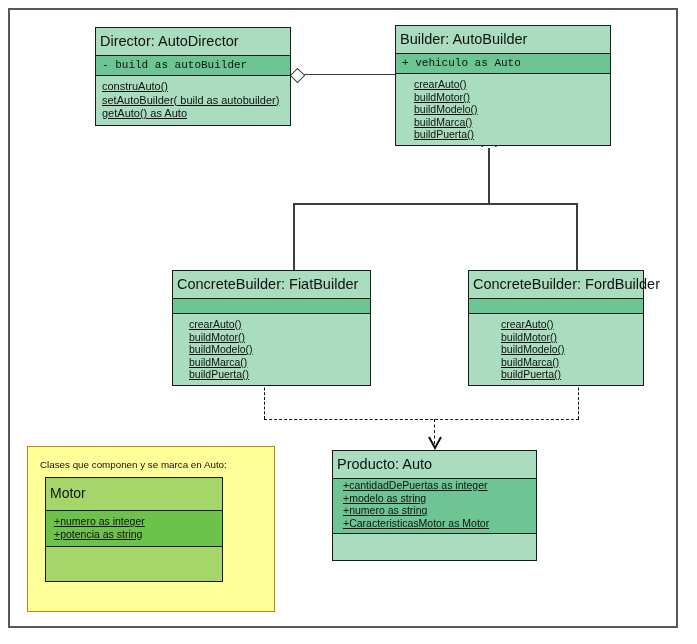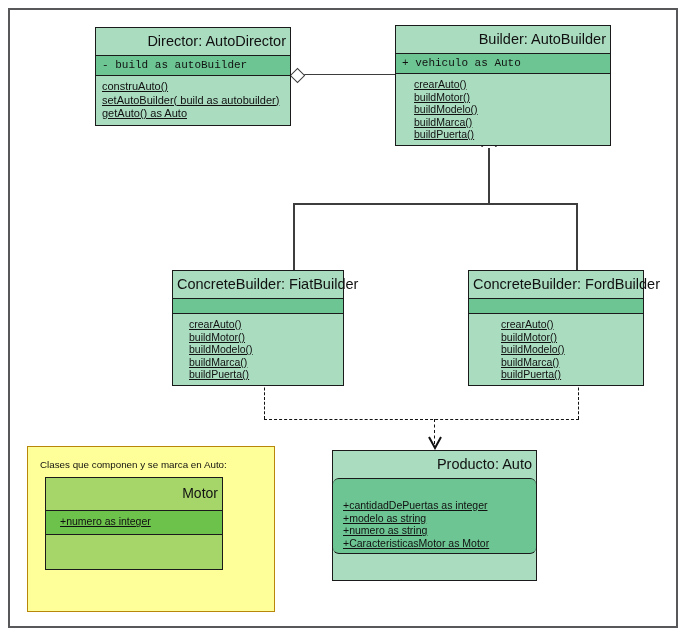--- a/index.html
+++ b/index.html
@@ -30,21 +30,21 @@
 
   
   .uml-class {
     position: absolute;
     box-sizing: border-box;
     border: 1.5px solid #1a1a1a;
     background: #aadcc0;
     color: #111111;
   }
   .uml-title {
-    text-align: right;
+    text-align: left;
     font-size: 14.5px;
     color: #111;
     background: #aadcc0;
     padding: 5px 4px 6px 4px;
     box-sizing: border-box;
     white-space: nowrap;
   }
   .uml-attrs {
     background: #6dc593;
     border-top: 1.5px solid #1a1a1a;
@@ -80,28 +80,28 @@
   }
 
   
   #box-director { left: 95px; top: 27px; width: 196px; }
   #box-director .uml-title { font-size: 14.5px; }
   #box-director .uml-ops .line-item { font-size: 11px; line-height: 13.5px; }
 
   #box-builder { left: 395px; top: 25px; width: 216px; }
   #box-builder .uml-ops { padding-left: 18px; }
 
-  #box-fiat { left: 172px; top: 270px; width: 172px; }
+  #box-fiat { left: 172px; top: 270px; width: 199px; }
   #box-fiat .uml-ops { padding-left: 16px; }
 
   #box-ford { left: 468px; top: 270px; width: 176px; }
   #box-ford .uml-ops { padding-left: 32px; }
 
   #box-producto { left: 332px; top: 450px; width: 205px; }
-  #box-producto .uml-attrs { padding-left: 10px; padding-top: 20px; padding-bottom: 4px; border-radius: 6px;}
+  #box-producto .uml-attrs { padding-left: 10px; padding-top: 0; padding-bottom: 4px;}
   #box-producto .uml-ops.empty { height: 26px; }
 
   
   #note {
     position: absolute;
     left: 27px;
     top: 446px;
     width: 248px;
     height: 166px;
     box-sizing: border-box;
@@ -125,21 +125,21 @@
     border: 1.5px solid #1a1a1a;
     background: #a6d66a;
   }
   #box-motor .uml-title {
     background: #a6d66a;
     font-size: 14px;
     padding: 7px 4px 9px 4px;
   }
   #box-motor .uml-attrs {
     background: #6cc24a;
-    padding: 4px 6px 6px 14px;
+    padding: 4px 6px 6px 8px;
   }
   #box-motor .uml-ops {
     background: #a6d66a;
     height: 34px;
     padding: 0;
   }
 
   
   .conn {
     position: absolute;
@@ -275,18 +275,19 @@
     </div>
     <div class="uml-ops empty"></div>
   </div>
 
   <div id="note">
     <div id="note-text">Clases que componen  y se marca en Auto:</div>
     <div id="box-motor">
       <div class="uml-title">Motor</div>
       <div class="uml-attrs">
         <div class="line-item">+numero as integer</div>
+        <div class="line-item">+potencia as string</div>
       </div>
       <div class="uml-ops"></div>
     </div>
   </div>
 
 </div>
 
 </body></html>

